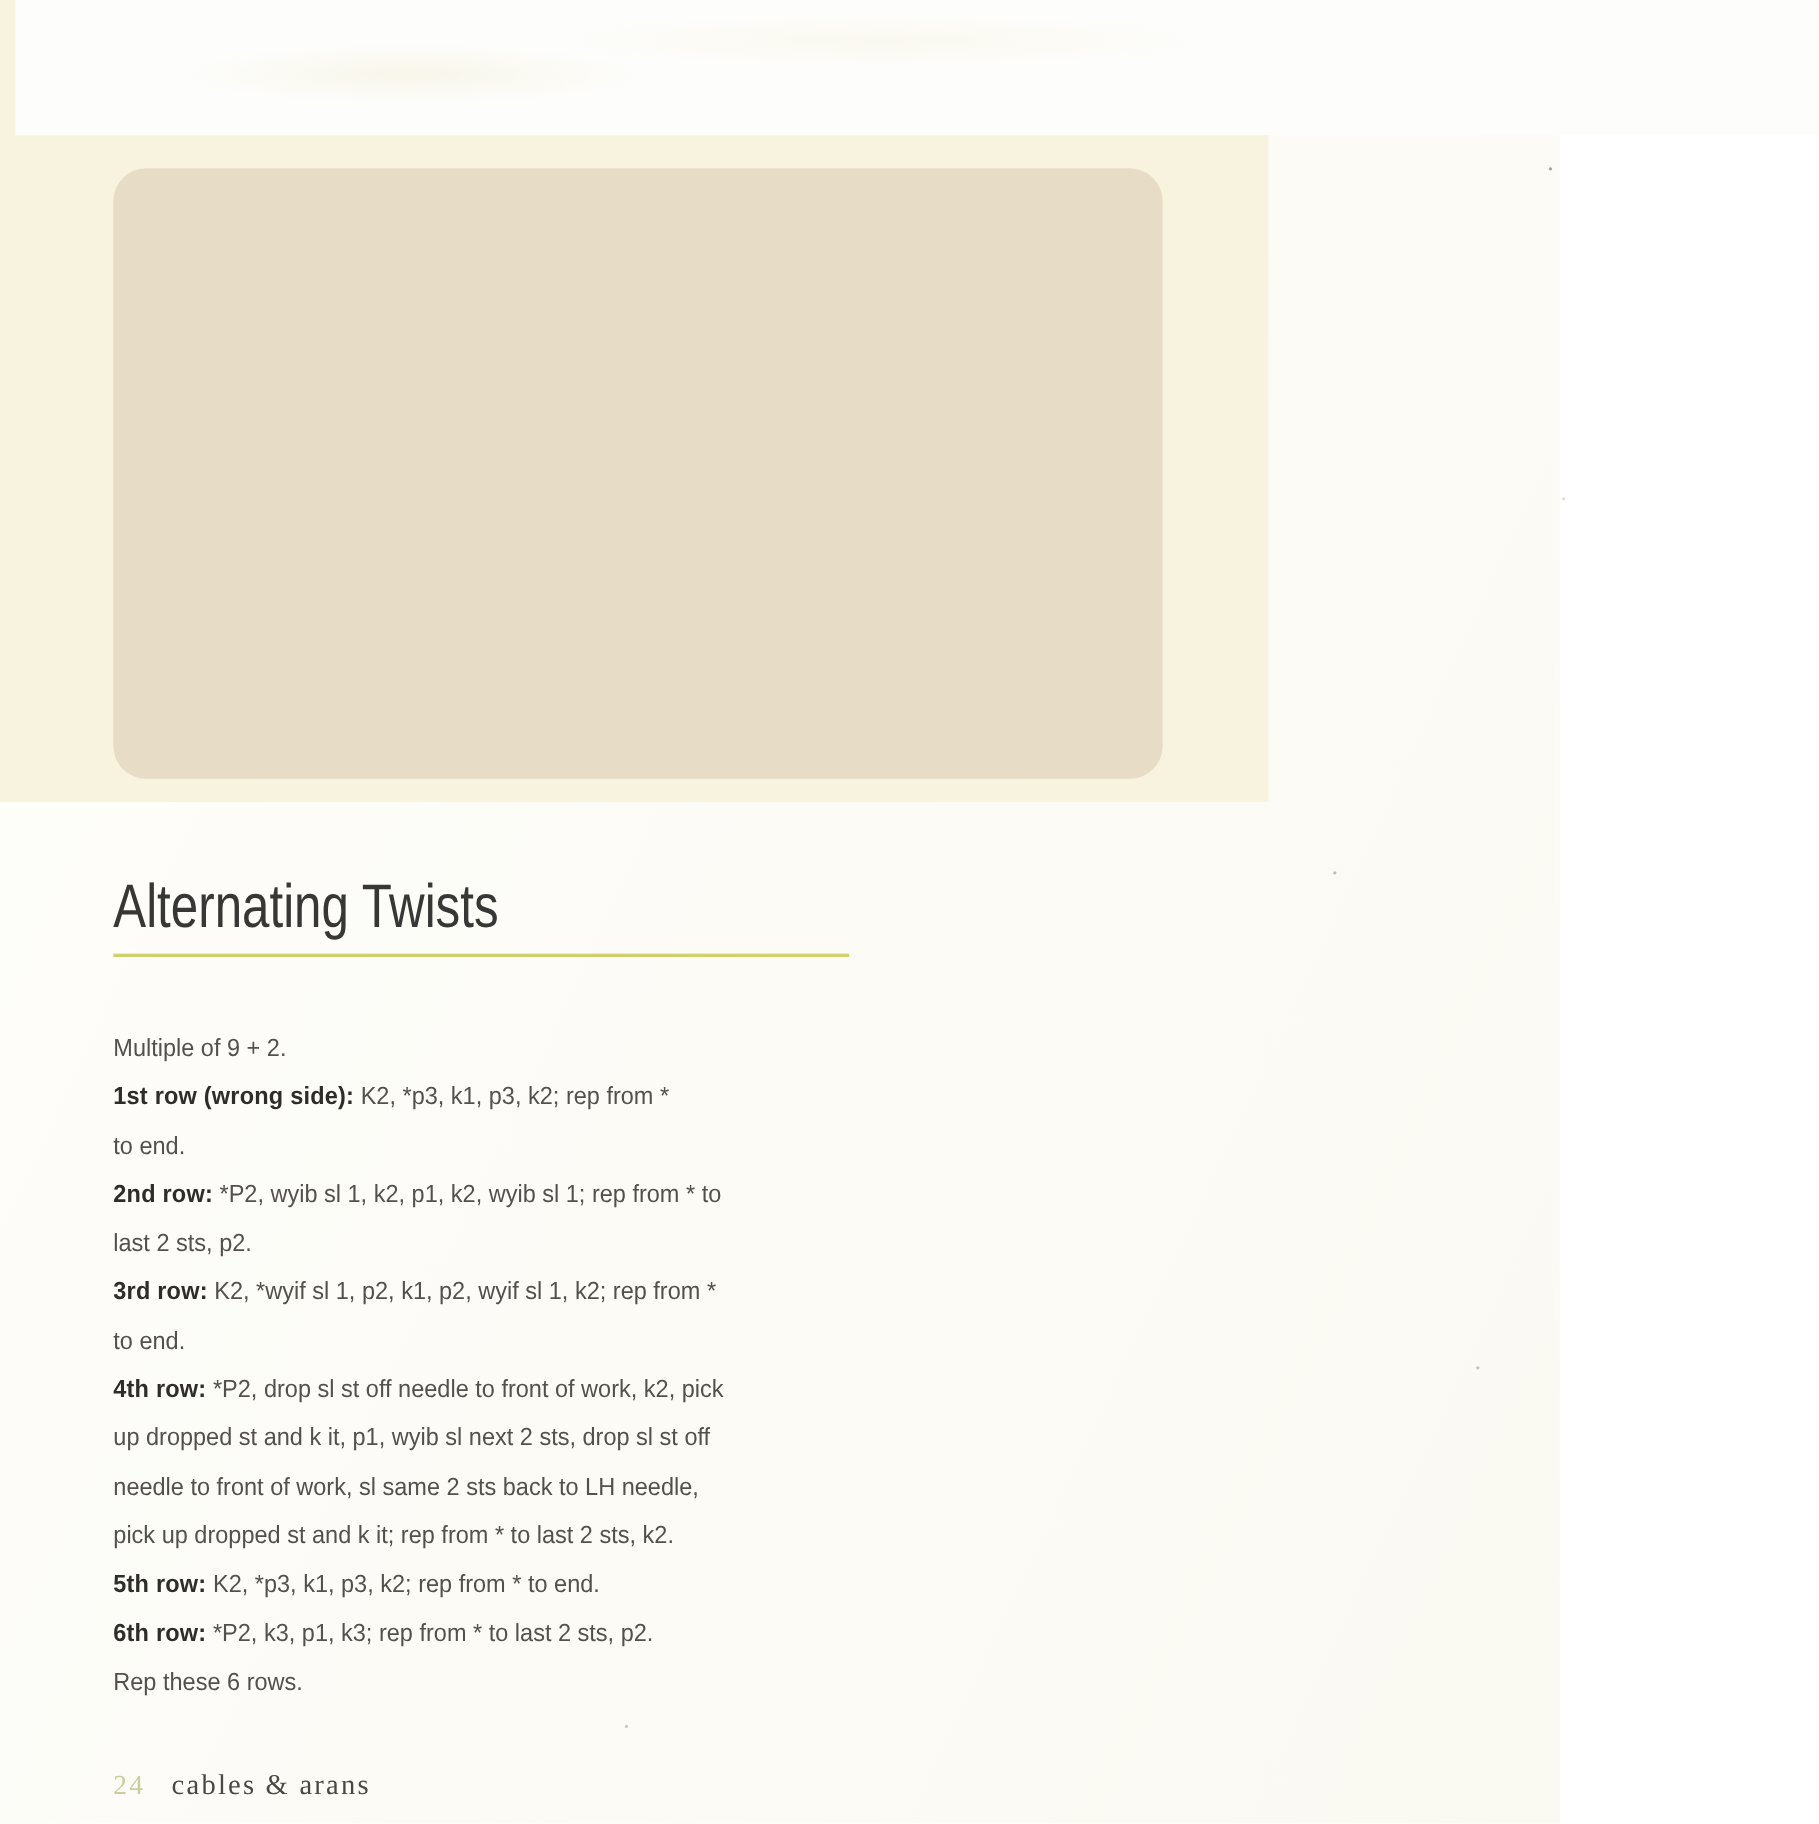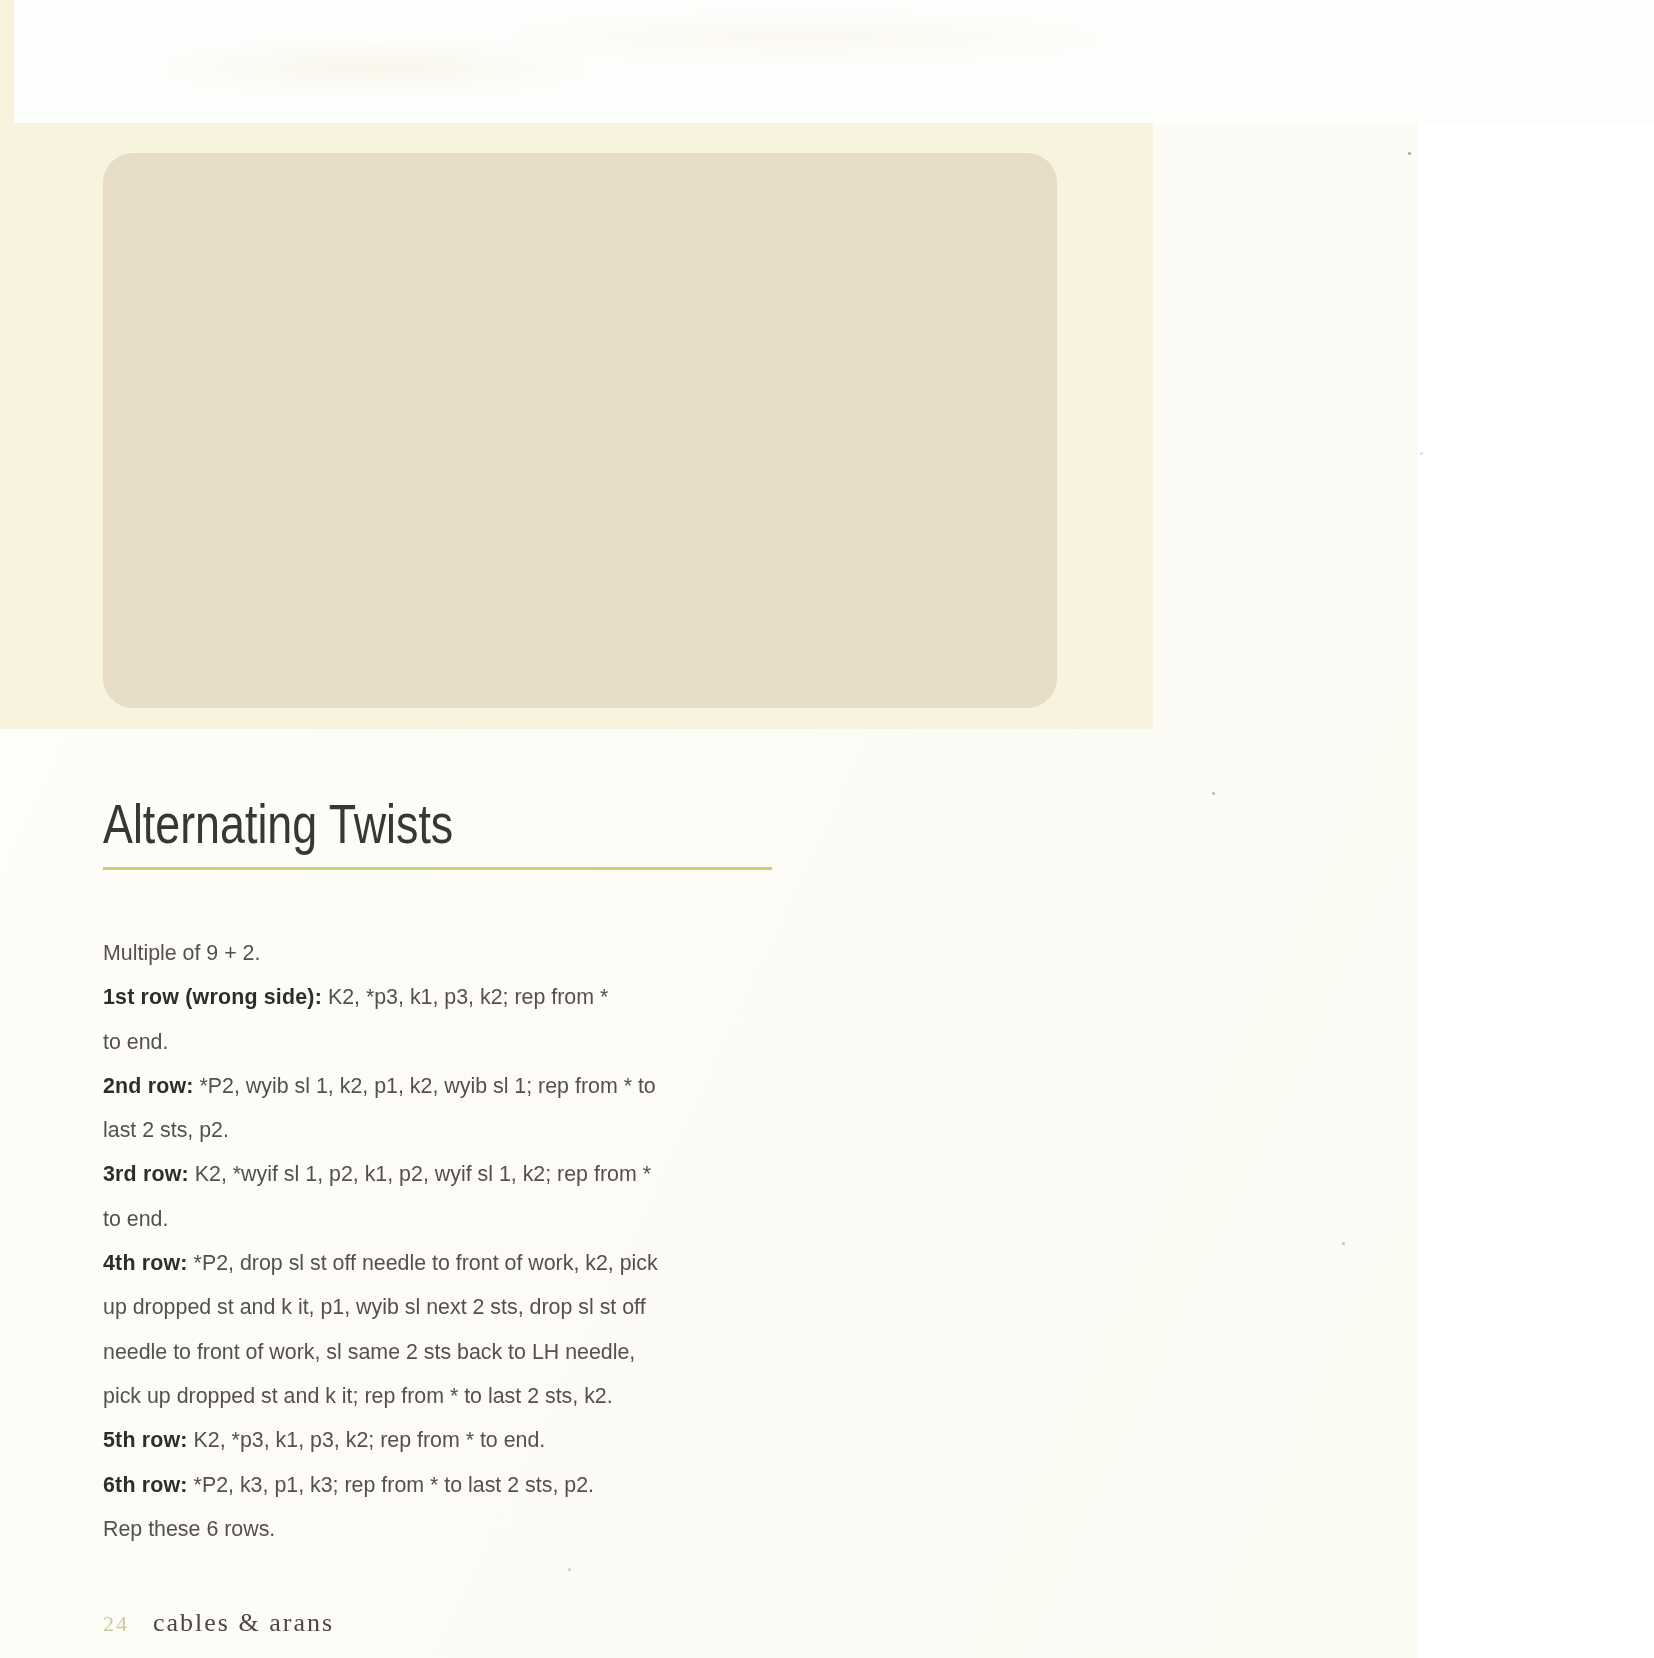--- a/index.html
+++ b/index.html
@@ -70,21 +70,21 @@
     font-size:22.5px;line-height:44.3px;color:#54514c;
     transform:scaleX(0.95);transform-origin:left top;
   }
   .instructions .line{white-space:nowrap;}
   .instructions strong{font-weight:700;color:#2f2d29;letter-spacing:0.2px;}
   .footer{
     position:absolute;left:103px;top:1608px;
     font-family:"Liberation Serif", serif;font-size:26px;color:#4b4843;
     letter-spacing:2px;white-space:nowrap;
   }
-  .footer .pagenum{font-size:22px;margin-right:24px;}
+  .footer .pagenum{font-size:25px;margin-right:24px;}
   
   .specks{
     position:absolute;left:1408px;top:152px;width:3px;height:3px;border-radius:50%;
     background:rgba(95,90,78,0.55);
     box-shadow:
       -196px 640px 0 0 rgba(95,90,78,0.40),
       -66px 1090px 0 0 rgba(95,90,78,0.35),
       -840px 1416px 0 0 rgba(95,90,78,0.30),
       12px 300px 0 0 rgba(120,115,100,0.22);
   }

